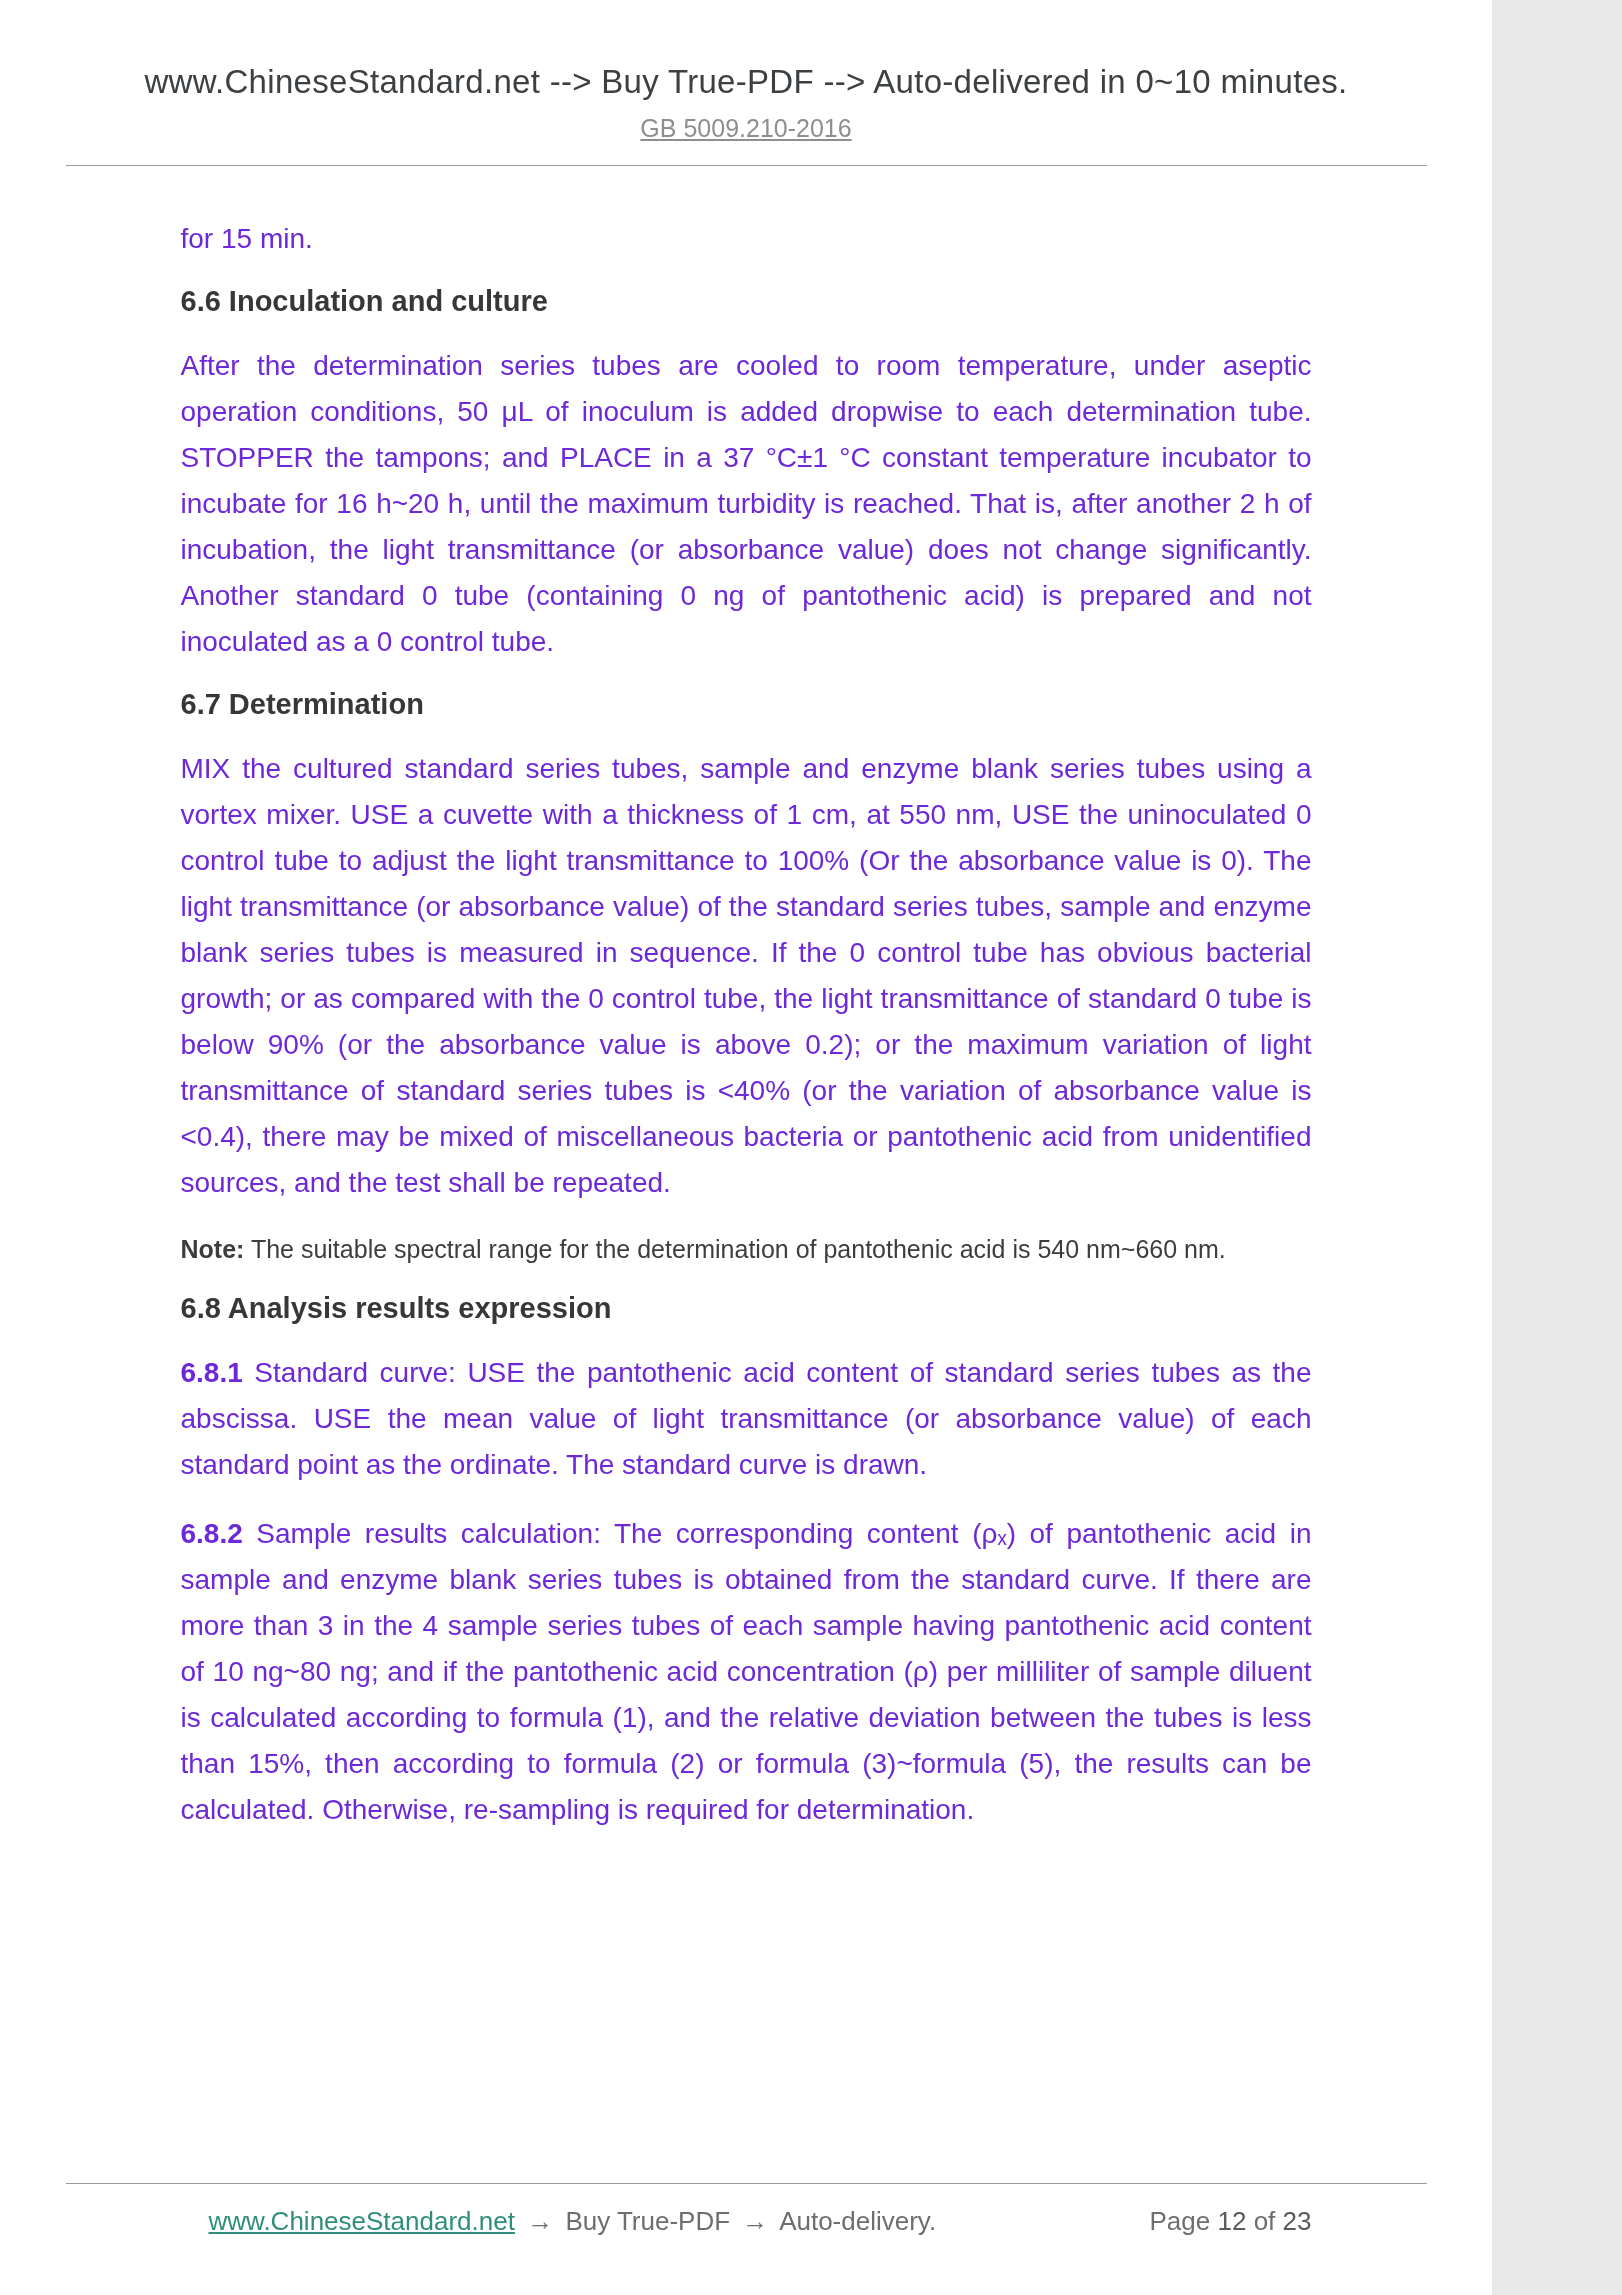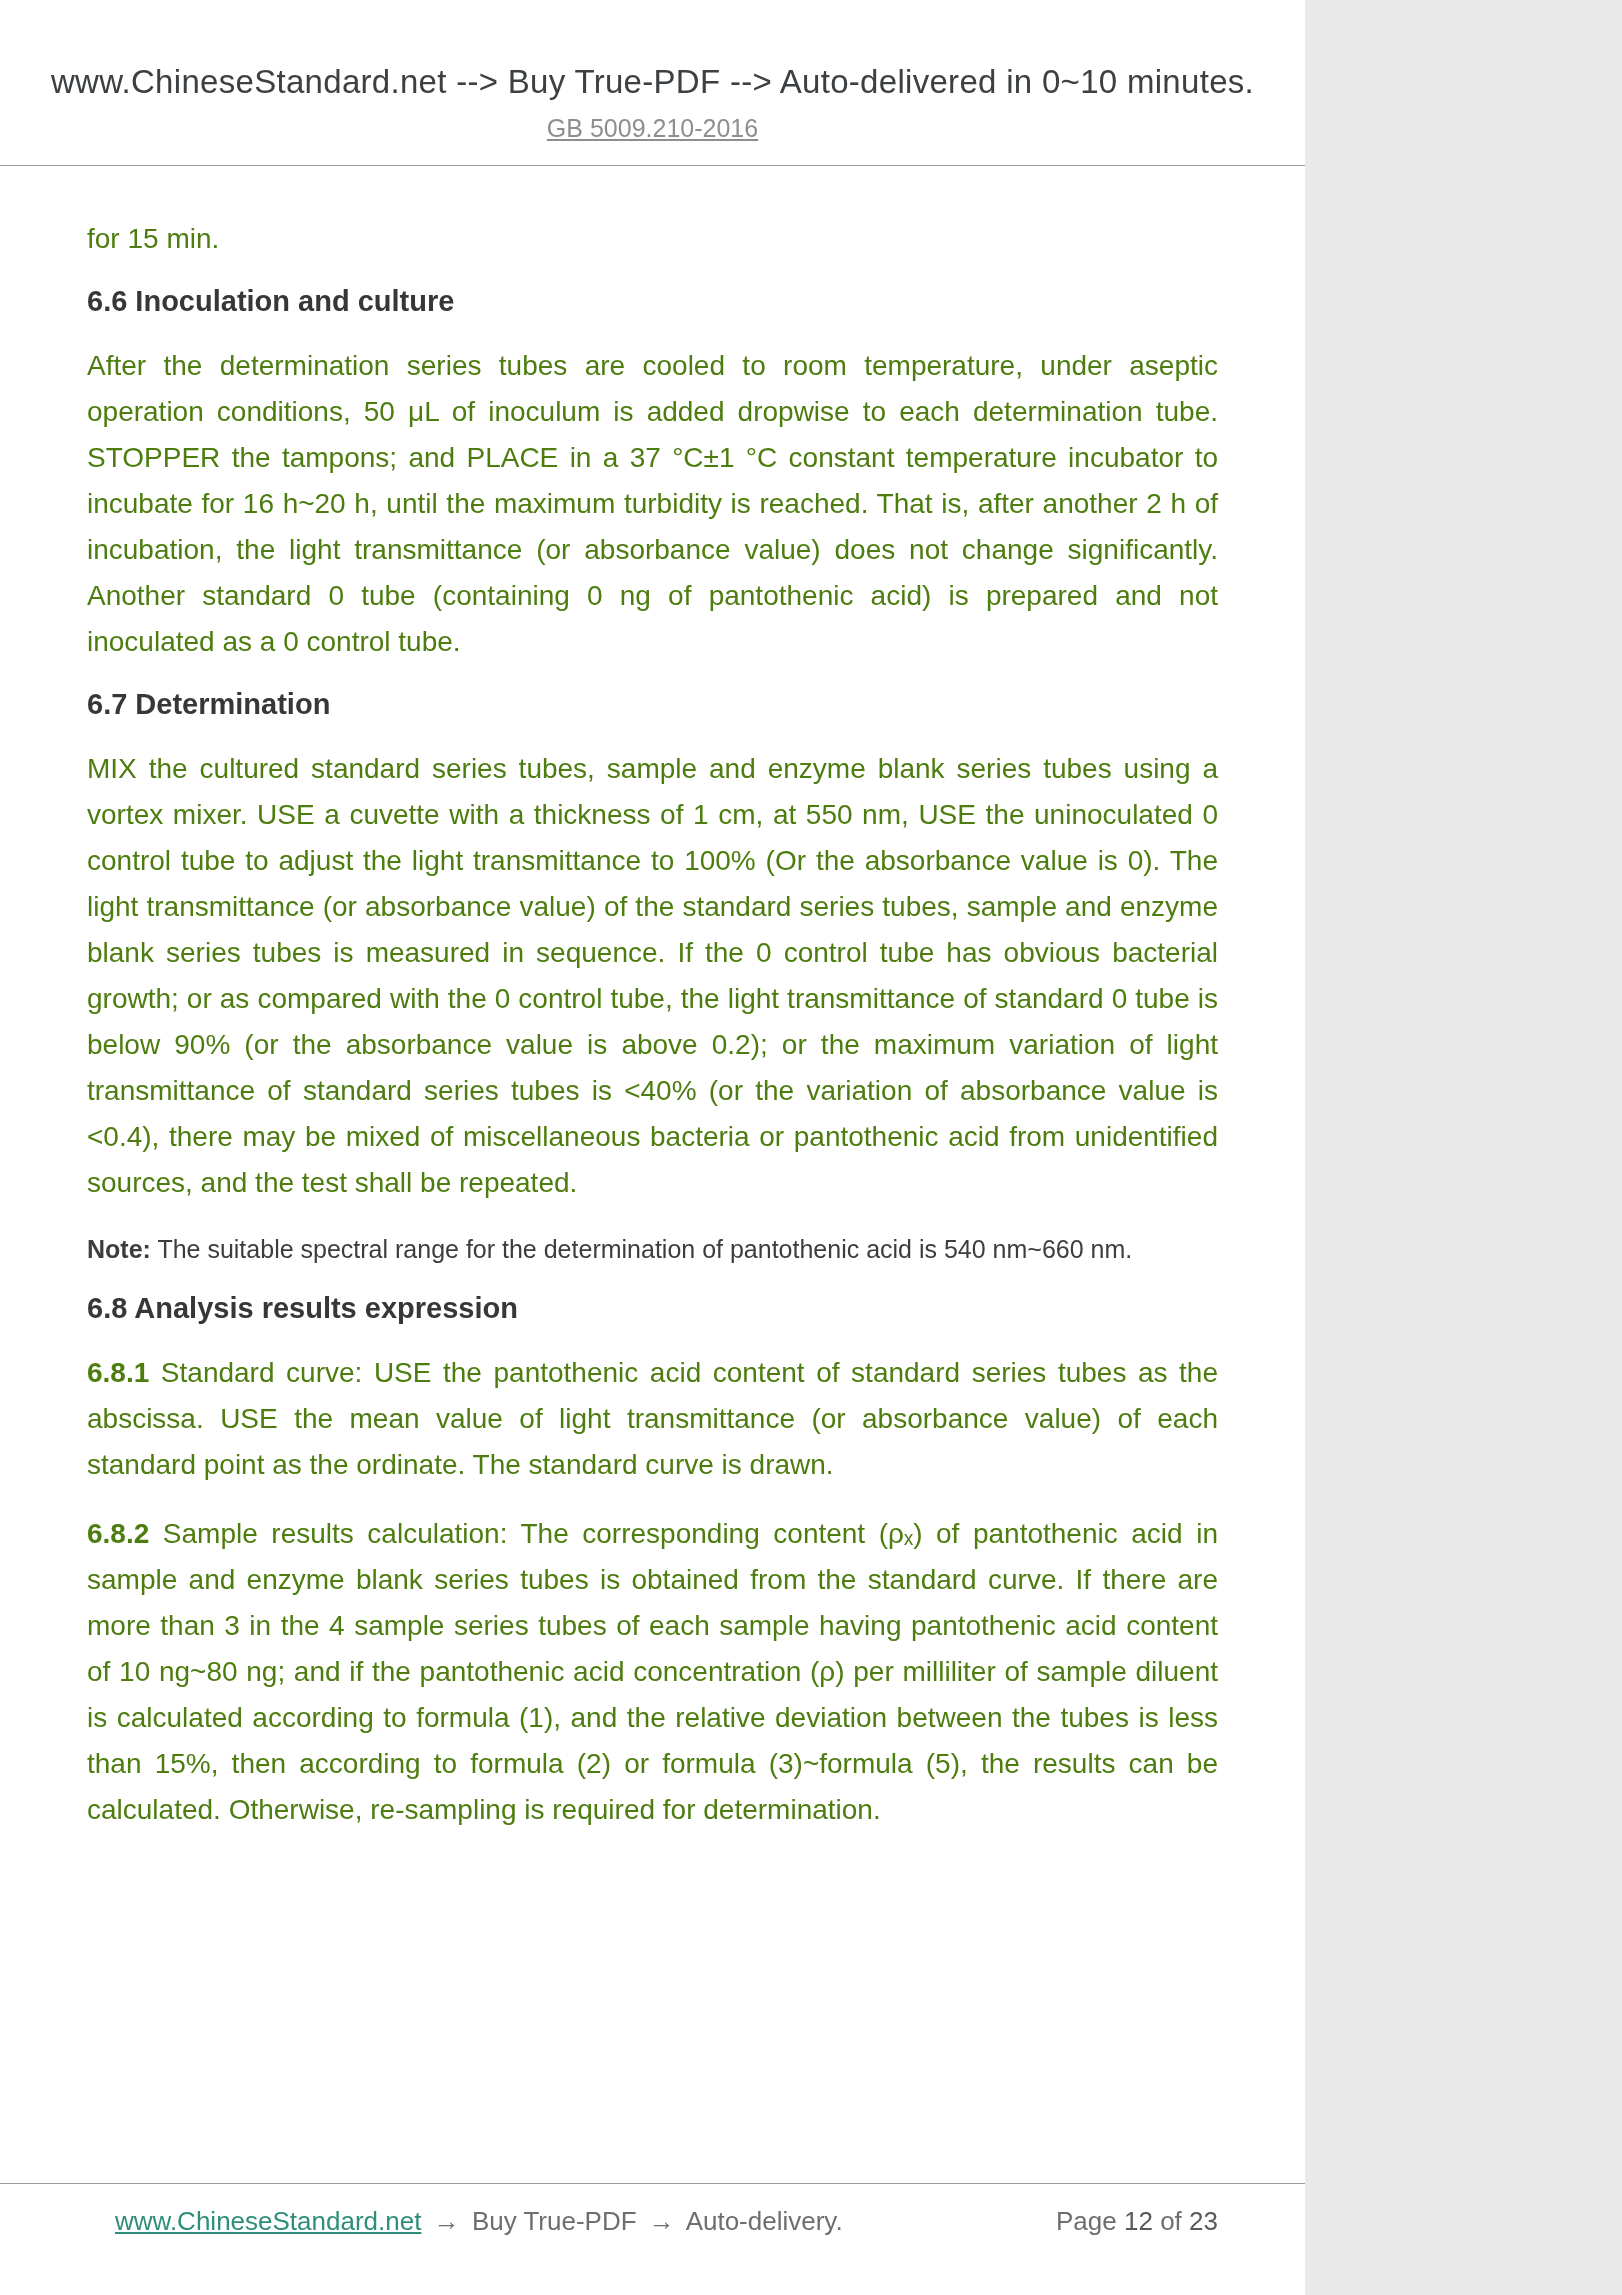--- a/index.html
+++ b/index.html
@@ -4,21 +4,21 @@
 <style>
   * { margin: 0; padding: 0; box-sizing: border-box; }
   html, body { background: #e9e9e9; }
   body {
     width: 1623px;
     font-family: "Liberation Sans", "DejaVu Sans", sans-serif;
     color: #3d3d3d;
   }
   .page {
     position: relative;
-    width: 1305px;
+    width: 1492px;
     height: 2295px;
     background: #ffffff;
     overflow: hidden;
   }
 
   
   .page-header { text-align: center; padding-top: 63px; }
   .banner {
     font-size: 33px;
     color: #3c4043;
@@ -39,21 +39,21 @@
 
   
   .content {
     width: 1131px;
     margin: 50px auto 0;
   }
   .body-text {
     font-size: 28px;
     line-height: 46px;
     text-align: justify;
-    color: #4d7c0f;
+    color: #6d28d9;
     margin: 0 0 23px 0;
   }
   .heading {
     font-size: 29px;
     font-weight: bold;
     color: #373737;
     margin: 23px 0 25px 0;
   }
   .clause-label { font-weight: bold; margin-top: 26px; }
   .note {

